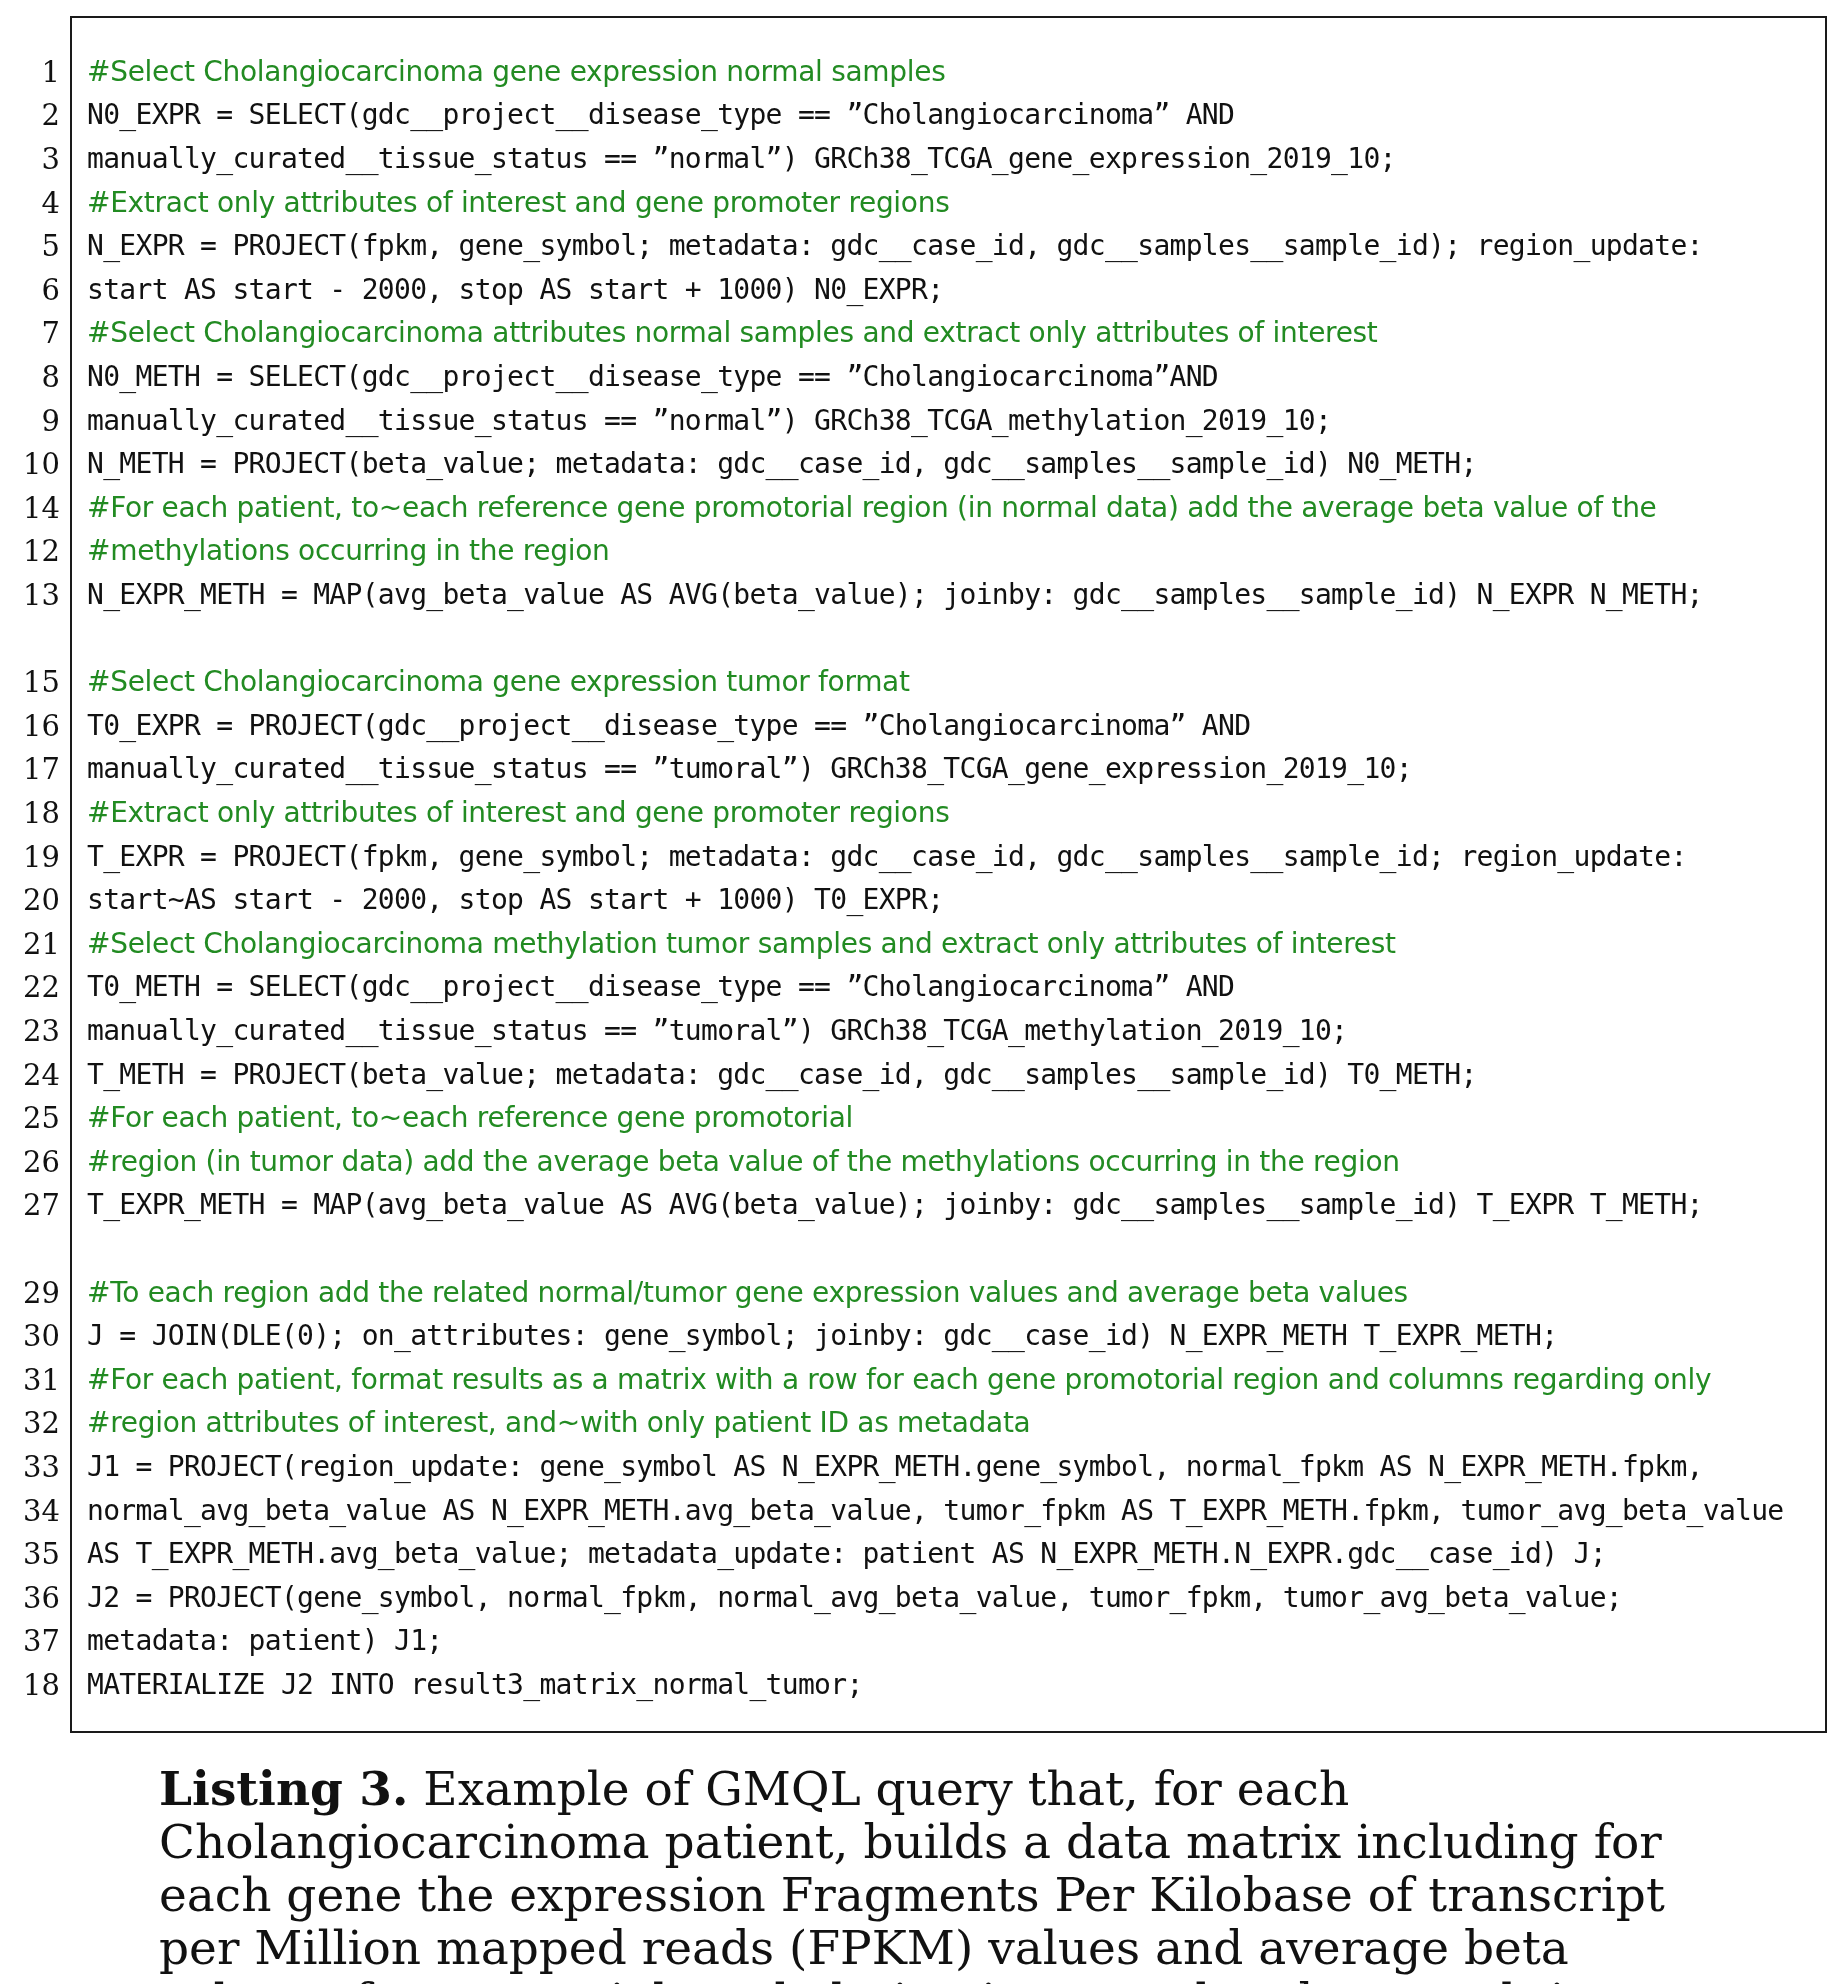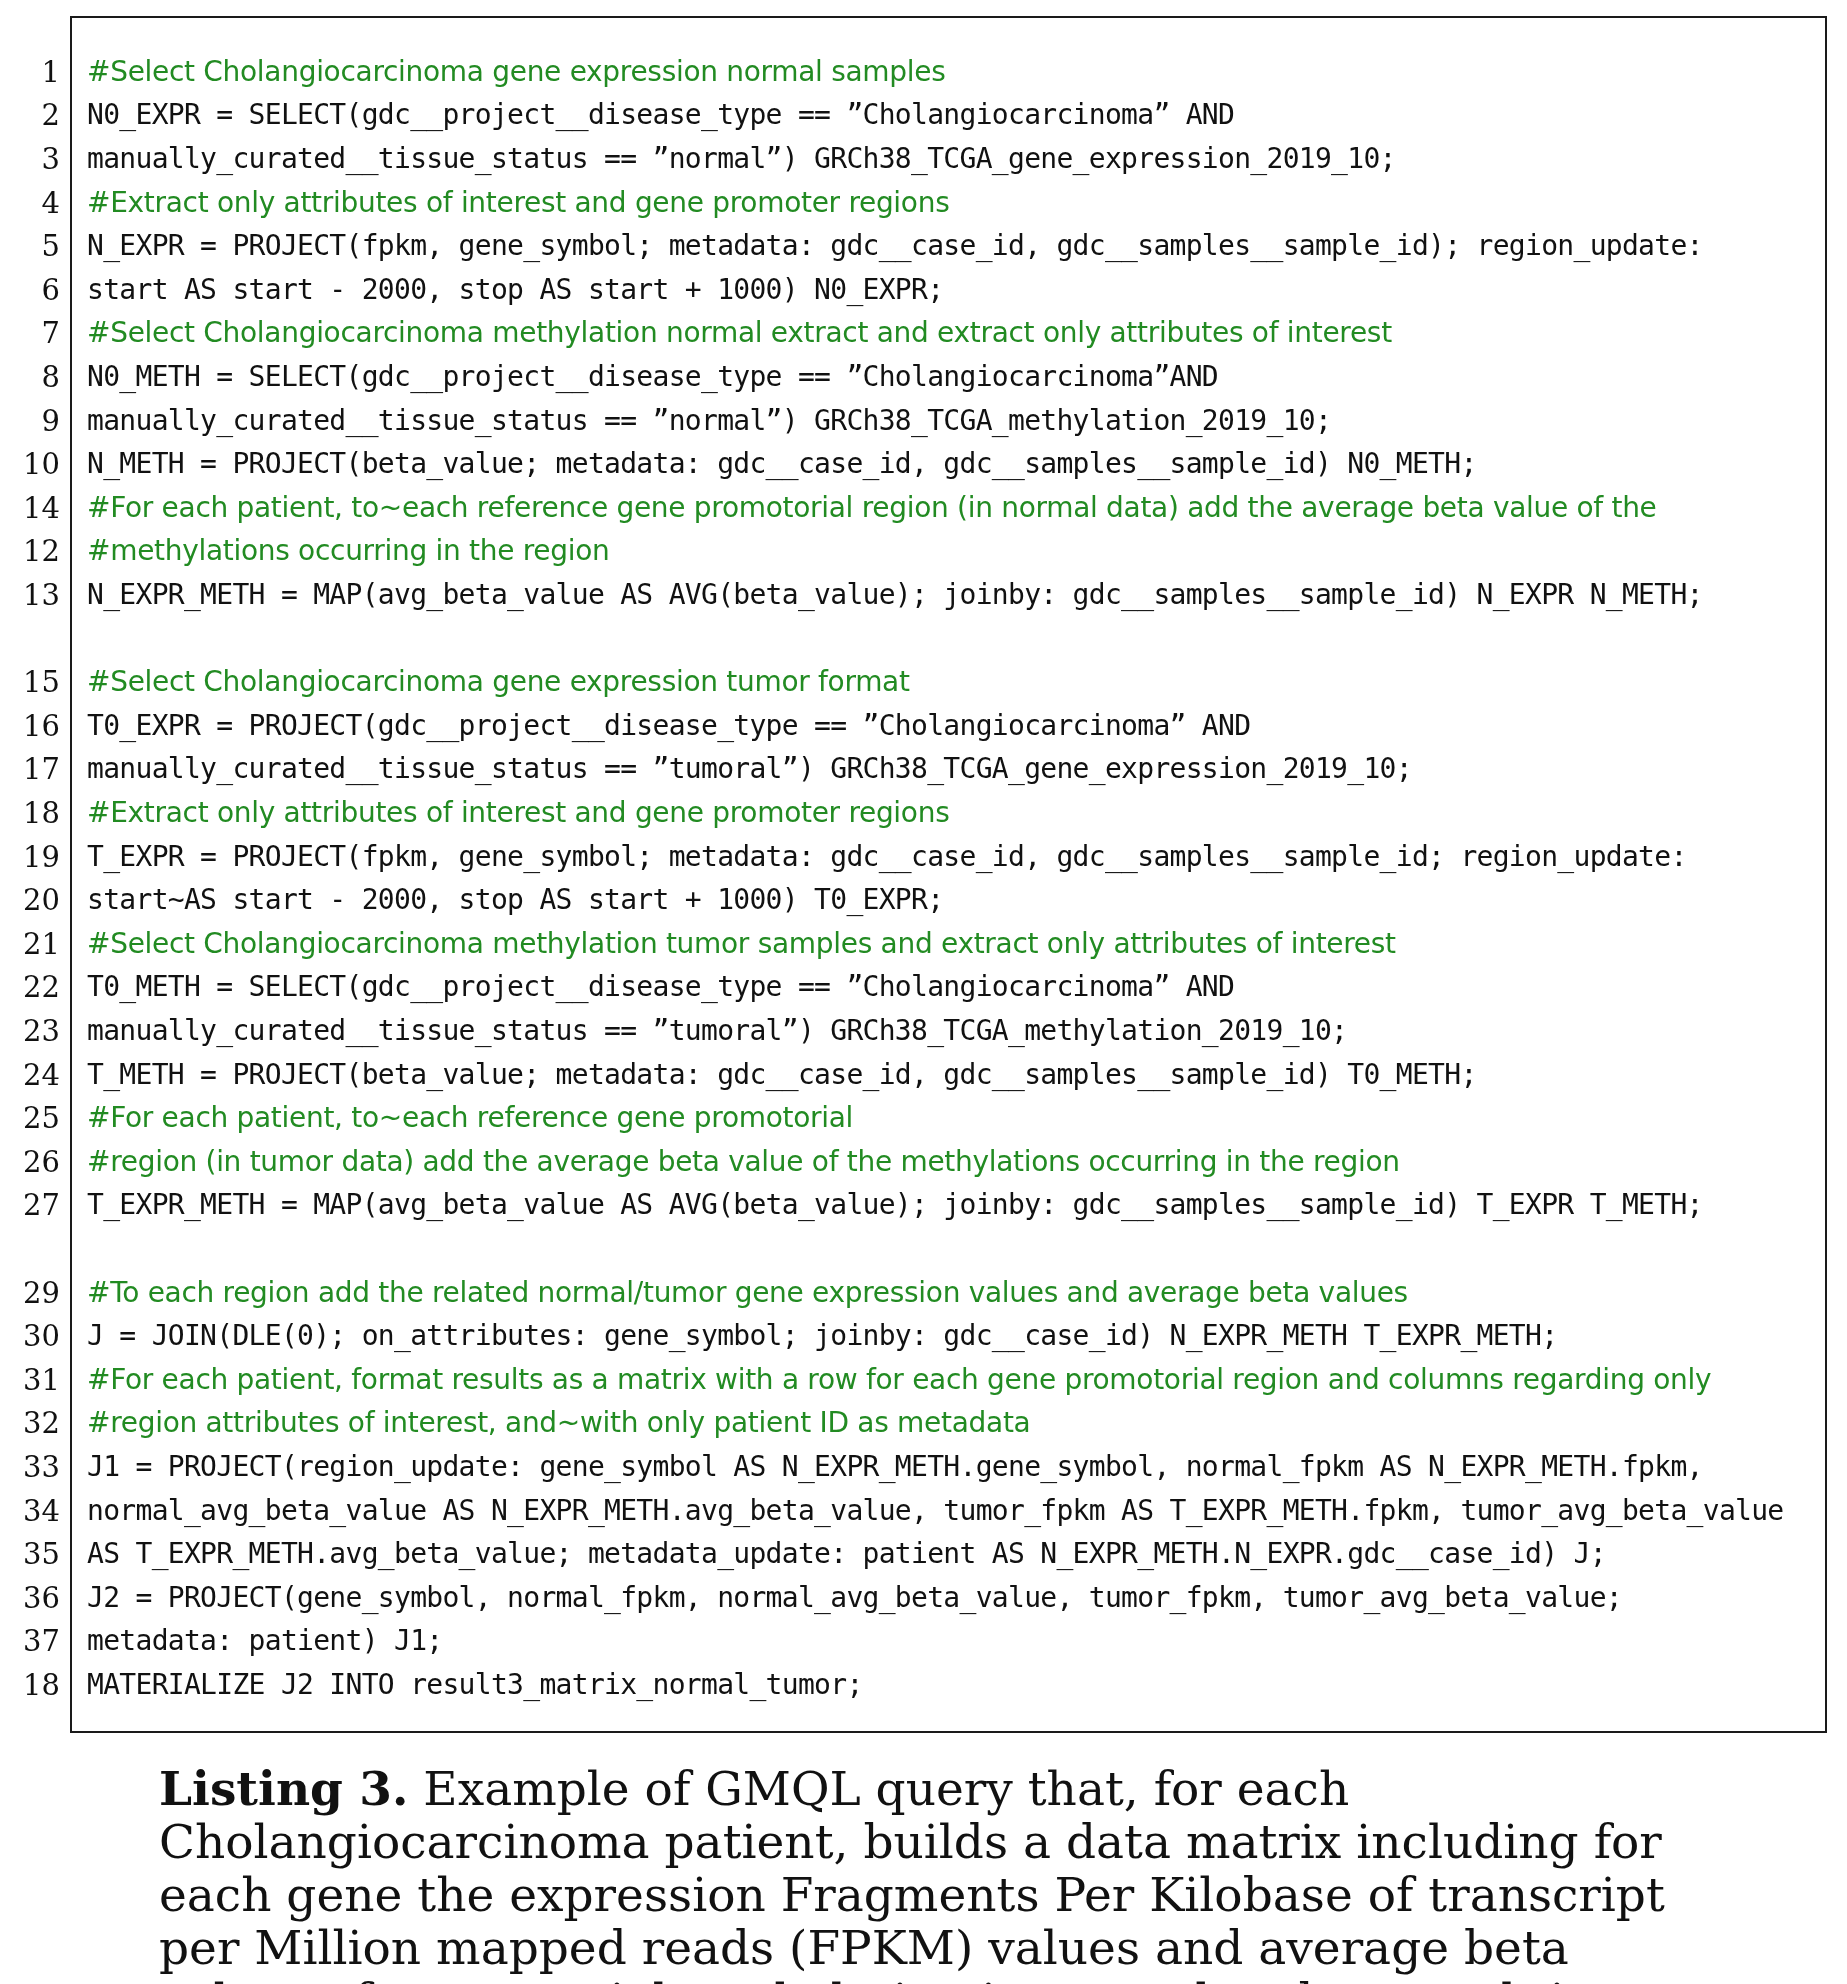--- a/index.html
+++ b/index.html
@@ -100,21 +100,21 @@
     <div class="ln" style="top: 1603px;">37</div>
     <div class="ln" style="top: 1647px;">18</div>
   </div>
 <div class="code-area">
     <div class="code-line comment" style="top: 34px;">#Select Cholangiocarcinoma gene expression normal samples</div>
     <div class="code-line code" style="top: 77px;">N0_EXPR = SELECT(gdc__project__disease_type == ”Cholangiocarcinoma” AND</div>
     <div class="code-line code" style="top: 121px;">manually_curated__tissue_status == ”normal”) GRCh38_TCGA_gene_expression_2019_10;</div>
     <div class="code-line comment" style="top: 165px;">#Extract only attributes of interest and gene promoter regions</div>
     <div class="code-line code" style="top: 208px;">N_EXPR = PROJECT(fpkm, gene_symbol; metadata: gdc__case_id, gdc__samples__sample_id); region_update:</div>
     <div class="code-line code" style="top: 252px;">start AS start - 2000, stop AS start + 1000) N0_EXPR;</div>
-    <div class="code-line comment" style="top: 295px;">#Select Cholangiocarcinoma methylation normal extract and extract only attributes of interest</div>
+    <div class="code-line comment" style="top: 295px;">#Select Cholangiocarcinoma attributes normal samples and extract only attributes of interest</div>
     <div class="code-line code" style="top: 339px;">N0_METH = SELECT(gdc__project__disease_type == ”Cholangiocarcinoma”AND</div>
     <div class="code-line code" style="top: 383px;">manually_curated__tissue_status == ”normal”) GRCh38_TCGA_methylation_2019_10;</div>
     <div class="code-line code" style="top: 426px;">N_METH = PROJECT(beta_value; metadata: gdc__case_id, gdc__samples__sample_id) N0_METH;</div>
     <div class="code-line comment" style="top: 470px;">#For each patient, to~each reference gene promotorial region (in normal data) add the average beta value of the</div>
     <div class="code-line comment" style="top: 513px;">#methylations occurring in the region</div>
     <div class="code-line code" style="top: 557px;">N_EXPR_METH = MAP(avg_beta_value AS AVG(beta_value); joinby: gdc__samples__sample_id) N_EXPR N_METH;</div>
     <div class="code-line comment" style="top: 644px;">#Select Cholangiocarcinoma gene expression tumor format</div>
     <div class="code-line code" style="top: 688px;">T0_EXPR = PROJECT(gdc__project__disease_type == ”Cholangiocarcinoma” AND</div>
     <div class="code-line code" style="top: 731px;">manually_curated__tissue_status == ”tumoral”) GRCh38_TCGA_gene_expression_2019_10;</div>
     <div class="code-line comment" style="top: 775px;">#Extract only attributes of interest and gene promoter regions</div>

